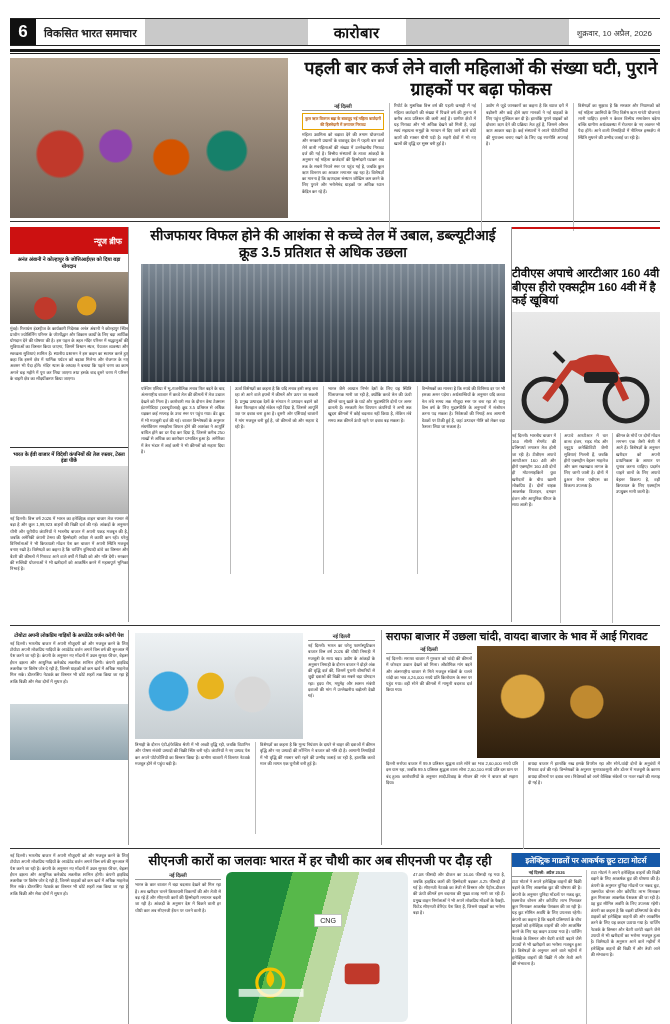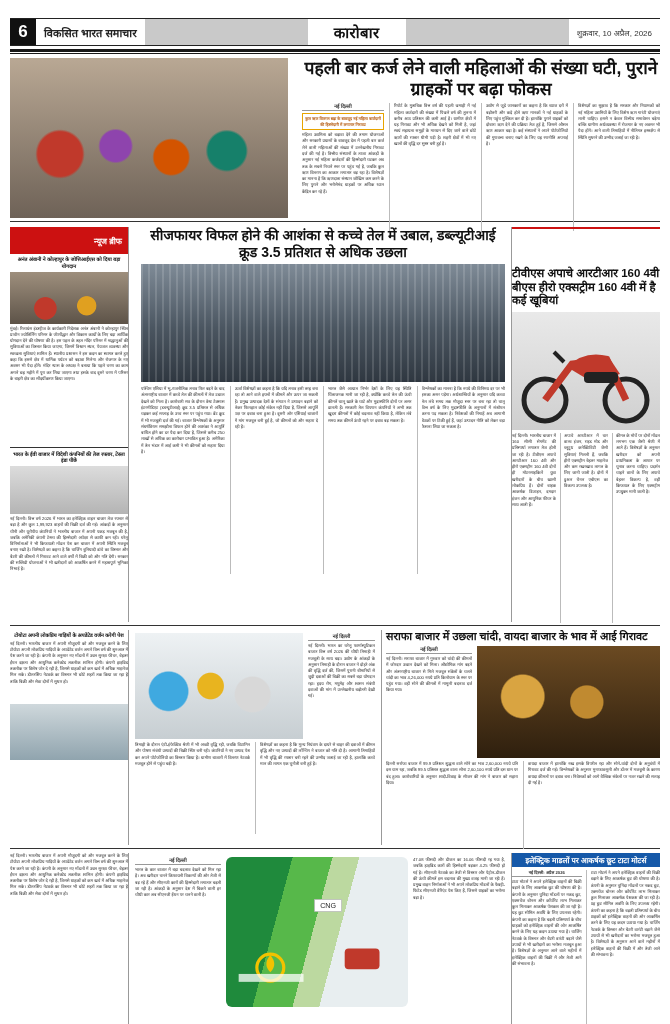--- a/index.html
+++ b/index.html
@@ -252,20 +252,21 @@
 
   <div class="band4">
 
     <div class="brief">
       <div class="body" style="height:172px">नई दिल्ली। भारतीय बाजार में अपनी मौजूदगी को और मजबूत करने के लिए टोयोटा अपनी लोकप्रिय गाड़ियों के अपडेटेड वर्जन अगले वित्त वर्ष की शुरुआत में पेश करने जा रही है। कंपनी के अनुसार नए मॉडलों में उन्नत सुरक्षा फीचर, बेहतर ईंधन दक्षता और आधुनिक कनेक्टेड तकनीक शामिल होगी। कंपनी हाइब्रिड तकनीक पर विशेष जोर दे रही है, जिससे ग्राहकों को कम खर्च में अधिक माइलेज मिल सके। डीलरशिप नेटवर्क का विस्तार भी छोटे शहरों तक किया जा रहा है ताकि बिक्री और सेवा दोनों में सुधार हो।</div>
     </div>
 
     <div class="vline"></div>
 
     <div class="cng">
+      <div class="hl" style="font-size:13px;text-align:center">सीएनजी कारों का जलवाः भारत में हर चौथी कार अब सीएनजी पर दौड़ रही</div>
       <div style="display:flex;margin-top:4px">
         <div style="width:86px">
           <div class="byline">नई दिल्ली</div>
           <div class="body" style="height:140px">भारत के कार बाजार में बड़ा बदलाव देखने को मिल रहा है। अब खरीदार चलने किफायती विकल्पों की ओर तेजी से बढ़ रहे हैं और सीएनजी कारों की हिस्सेदारी लगातार बढ़ती जा रही है। आंकड़ों के अनुसार देश में बिकने वाली हर चौथी कार अब सीएनजी ईंधन पर चलने वाली है।</div>
         </div>
         <div class="photo ph-cng" style="flex:1;height:150px;margin:0 5px">
           <svg width="100%" height="150" viewBox="0 0 230 150">
             <rect x="112" y="34" width="34" height="15" fill="#fff" stroke="#bbb"></rect>
             <text x="129" y="45" font-size="9" text-anchor="middle" fill="#222" font-family="Liberation Sans, sans-serif">CNG</text>
             <circle cx="56" cy="120" r="17" fill="none" stroke="#f2c200" stroke-width="4"></circle>

